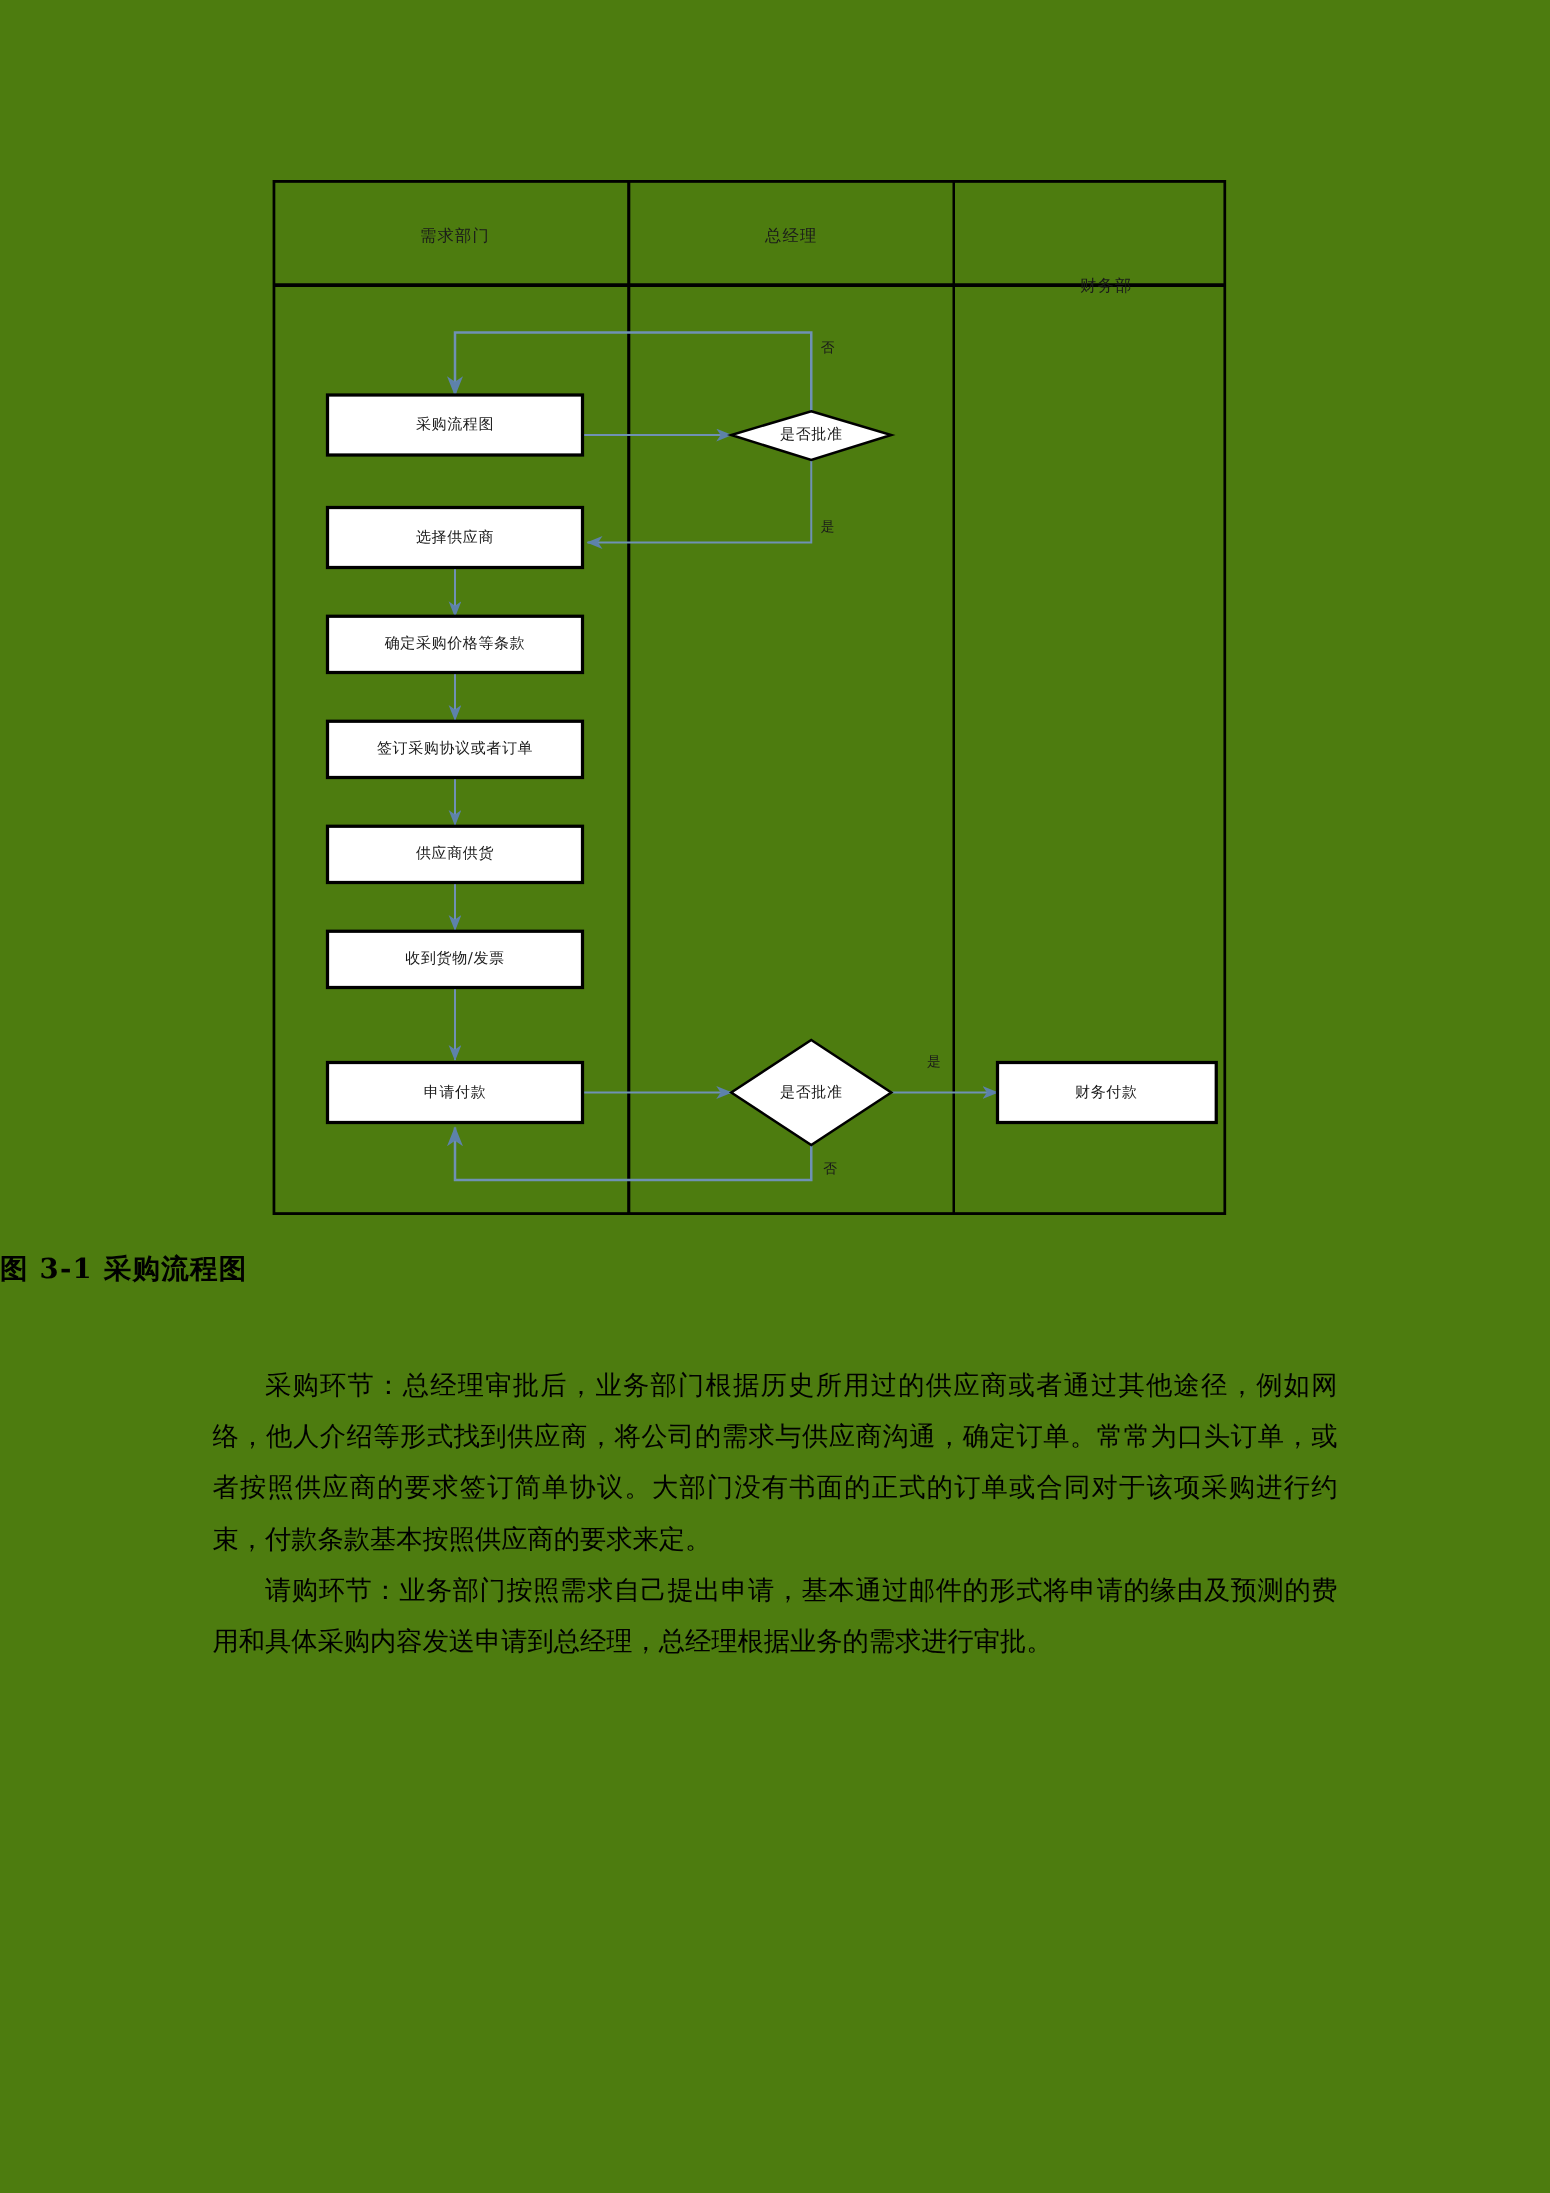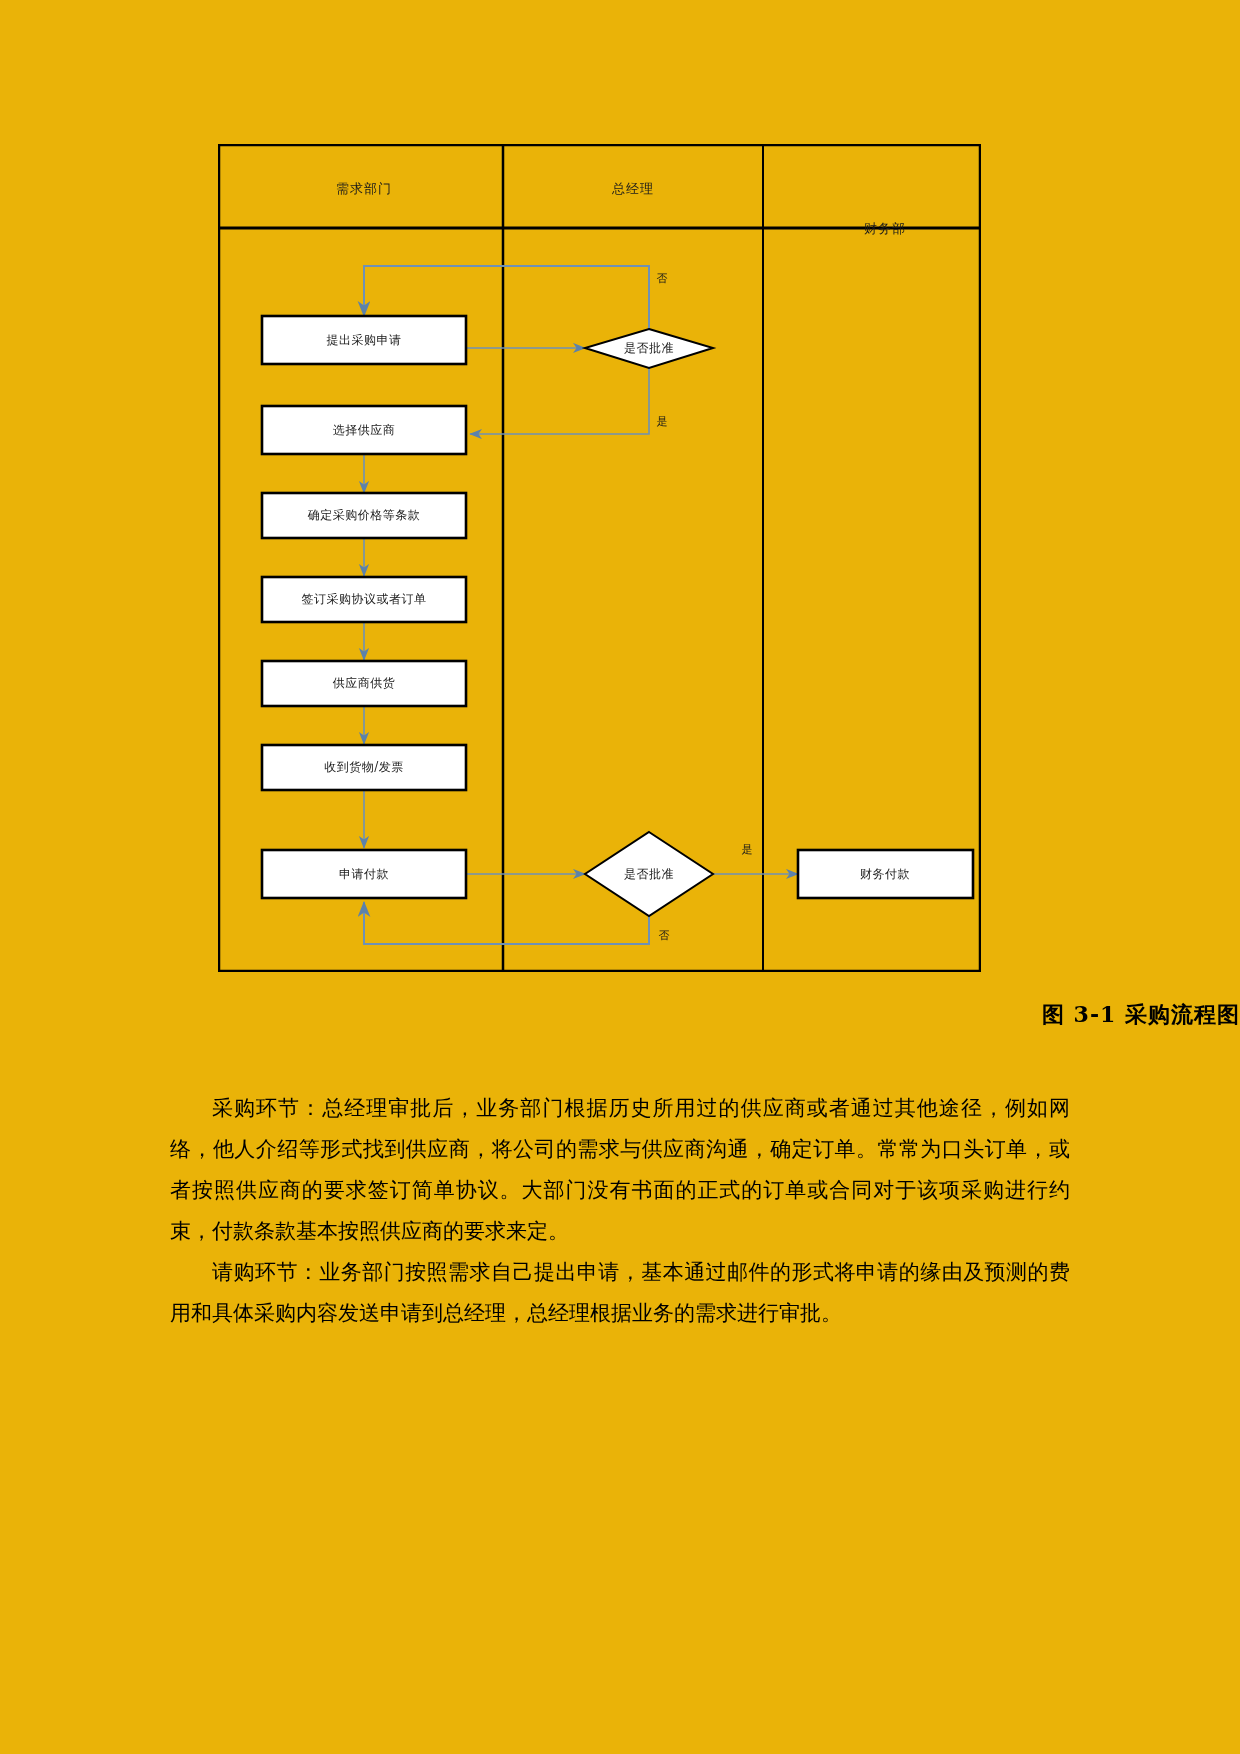--- a/index.html
+++ b/index.html
@@ -14,21 +14,21 @@
     position: relative;
     font-family: "DejaVu Serif", "Liberation Serif", serif;
     color: #000;
     overflow: hidden;
   }
 
   
   .page {
     position: absolute;
     inset: 0;
-    background: #eab308;
+    background: #4d7c0f;
   }
 
   
   .chart-frame {
     position: absolute;
     left: 218px;
     top: 144px;
     width: 763px;
     height: 828px;
   }
@@ -70,21 +70,21 @@
     white-space: nowrap;
     transform: translate(-50%, -50%);
   }
 
   
   .figure-caption {
     position: absolute;
     left: 0;
     top: 1000px;
     width: 1240px;
-    text-align: right;
+    text-align: left;
     font-family: "DejaVu Serif", "Liberation Serif", serif;
     font-size: 22px;
     font-weight: bold;
     letter-spacing: 1px;
   }
   .figure-source {
     position: absolute;
     left: 0;
     top: 1048px;
     width: 1240px;
@@ -163,21 +163,21 @@
       </g>
 
       <polygon points="431,185 495,204 431,224 367,204" fill="#fff" stroke="#000" stroke-width="2"></polygon>
       <polygon points="431,688 495,730 431,772 367,730" fill="#fff" stroke="#000" stroke-width="2"></polygon>
     </svg>
 
     <div class="lane-header" style="left:44px; top:36px; width:204px;">需求部门</div>
     <div class="lane-header" style="left:325px; top:36px; width:180px;">总经理</div>
     <div class="lane-header" style="left:592px; top:36px; width:150px;margin-top:40px;">财务部</div>
 
-    <div class="node-label" style="left:146px; top:196px;">提出采购申请</div>
+    <div class="node-label" style="left:146px; top:196px;">采购流程图</div>
     <div class="node-label" style="left:146px; top:286px;">选择供应商</div>
     <div class="node-label" style="left:146px; top:371px;">确定采购价格等条款</div>
     <div class="node-label" style="left:146px; top:455px;">签订采购协议或者订单</div>
     <div class="node-label" style="left:146px; top:539px;">供应商供货</div>
     <div class="node-label" style="left:146px; top:623px;">收到货物/发票</div>
     <div class="node-label" style="left:146px; top:730px;">申请付款</div>
     <div class="node-label" style="left:431px; top:204px;">是否批准</div>
     <div class="node-label" style="left:431px; top:730px;">是否批准</div>
     <div class="node-label" style="left:667px; top:730px;">财务付款</div>
 

